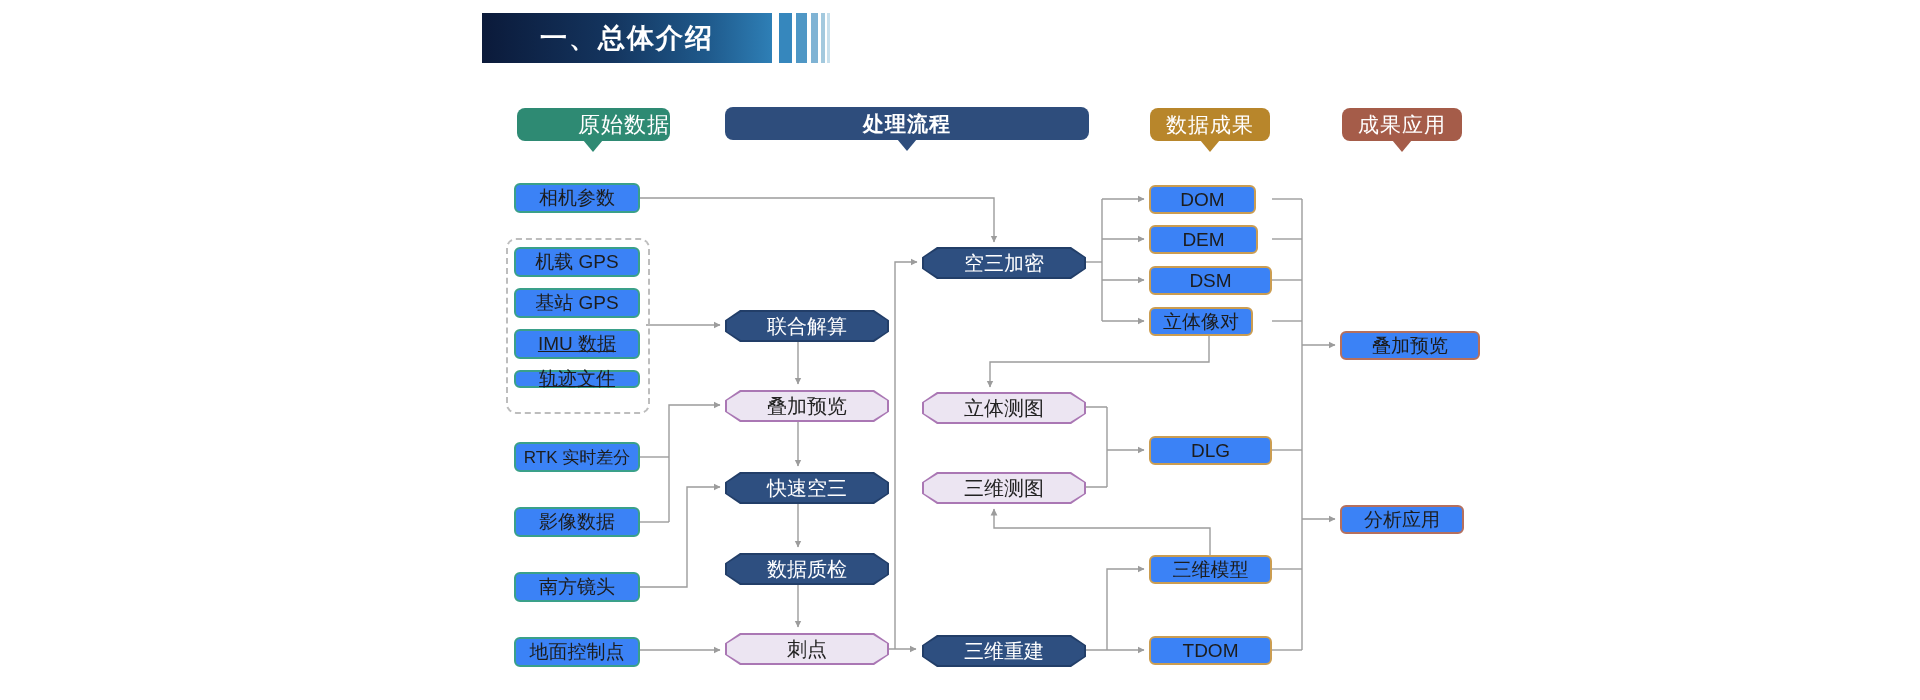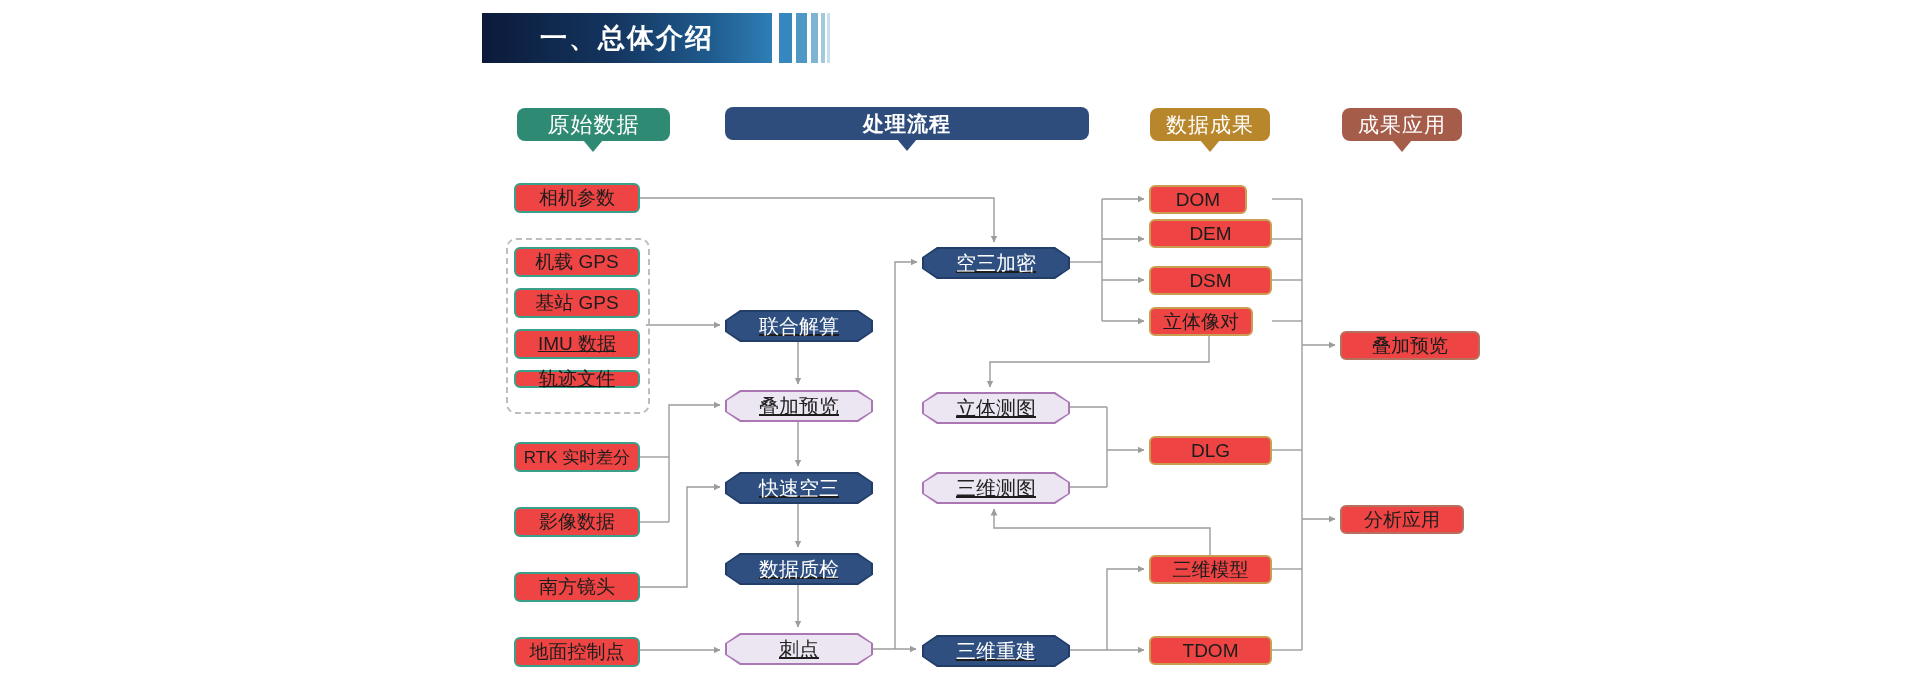--- a/index.html
+++ b/index.html
@@ -32,36 +32,36 @@
     position: absolute; width: 0; height: 0;
     border-left: 10px solid transparent; border-right: 10px solid transparent;
     border-top-width: 12px; border-top-style: solid;
   }
   .hdr-green  { background: #2e8a73; } .ptr-green  { border-top-color: #2e8a73; }
   .hdr-navy   { background: #2e4d7c; } .ptr-navy   { border-top-color: #2e4d7c; }
   .hdr-gold   { background: #b8862b; } .ptr-gold   { border-top-color: #b8862b; }
   .hdr-red    { background: #a55c49; } .ptr-red    { border-top-color: #a55c49; }
   
   .box {
-    position: absolute; background: #ef4444; border-radius: 6px;
+    position: absolute; background: #3b82f6; border-radius: 6px;
     display: flex; align-items: center; justify-content: center;
     font-size: 19px; white-space: nowrap; z-index: 2; box-sizing: border-box;
   }
   .teal { border: 2px solid #3aa08a; }
   .gold { border: 2px solid #cb9d51; }
   .red  { border: 2px solid #b5705e; }
   .small-text { font-size: 17px; }
   .dashed-group {
     position: absolute; left: 474px; top: 238px; width: 140px; height: 172px;
     border: 2px dashed #bdbdbd; border-radius: 10px; background: transparent; z-index: 1;
   }
   
   .hex {
-    position: absolute; width: 148px; height: 32px; z-index: 2;
-    display: flex; align-items: center; justify-content: center; text-decoration: underline;
+    position: absolute; width: 164px; height: 32px; z-index: 2;
+    display: flex; align-items: center; justify-content: center;
   }
   .hex .shape-outer, .hex .shape-inner {
     position: absolute;
     clip-path: polygon(15px 0%, calc(100% - 15px) 0%, 100% 32%, 100% 68%,
                        calc(100% - 15px) 100%, 15px 100%, 0% 68%, 0% 32%);
   }
   .hex .shape-outer { inset: 0; }
   .hex .shape-inner { inset: 1.6px; }
   .hex span { position: relative; z-index: 1; font-size: 20px; white-space: nowrap; }
   .hex-navy .shape-outer { background: #223e68; }
@@ -127,21 +127,21 @@
 
   <div class="title-banner">
     <span>一、总体介绍</span>
   </div>
   <div class="stripe" style="left:747px;width:13px;background:#3687bd;"></div>
   <div class="stripe" style="left:764px;width:11px;background:#4f97c5;"></div>
   <div class="stripe" style="left:779px;width:7px;background:#7fb3d4;"></div>
   <div class="stripe" style="left:789px;width:4px;background:#a3c9de;"></div>
   <div class="stripe" style="left:795px;width:3px;background:#c6dfec;"></div>
 
-  <div class="col-header hdr-green" style="left:485px;top:108px;width:153px;font-size:22px;">
+  <div class="col-header hdr-green" style="left:485px;top:108px;width:153px;font-size:22px;justify-content:flex-end;">
     <span>原始数据</span>
   </div>
   <div class="col-pointer ptr-green" style="left:551px;top:140px;"></div>
 
   <div class="col-header hdr-navy" style="left:693px;top:107px;width:364px;font-weight:bold;">
     <span>处理流程</span>
   </div>
   <div class="col-pointer ptr-navy" style="left:865px;top:139px;"></div>
 
   <div class="col-header hdr-gold" style="left:1118px;top:108px;width:120px;">
@@ -206,22 +206,22 @@
     <div class="shape-outer"></div>
     <div class="shape-inner"></div>
     <span>三维测图</span>
   </div>
   <div class="hex hex-navy" style="left:890px;top:635px;">
     <div class="shape-outer"></div>
     <div class="shape-inner"></div>
     <span>三维重建</span>
   </div>
 
-  <div class="box gold" style="left:1117px;top:185px;width:98px;height:29px;">DOM</div>
-  <div class="box gold" style="left:1117px;top:219px;width:123px;height:29px;">DEM</div>
+  <div class="box gold" style="left:1117px;top:185px;width:107px;height:29px;">DOM</div>
+  <div class="box gold" style="left:1117px;top:225px;width:109px;height:29px;">DEM</div>
   <div class="box gold" style="left:1117px;top:266px;width:123px;height:29px;">DSM</div>
   <div class="box gold" style="left:1117px;top:307px;width:104px;height:29px;">立体像对</div>
   <div class="box gold" style="left:1117px;top:436px;width:123px;height:29px;">DLG</div>
   <div class="box gold" style="left:1117px;top:555px;width:123px;height:29px;">三维模型</div>
   <div class="box gold" style="left:1117px;top:636px;width:123px;height:29px;">TDOM</div>
 
   <div class="box red" style="left:1308px;top:331px;width:140px;height:29px;">叠加预览</div>
   <div class="box red" style="left:1308px;top:505px;width:124px;height:29px;">分析应用</div>
 
 </div>

